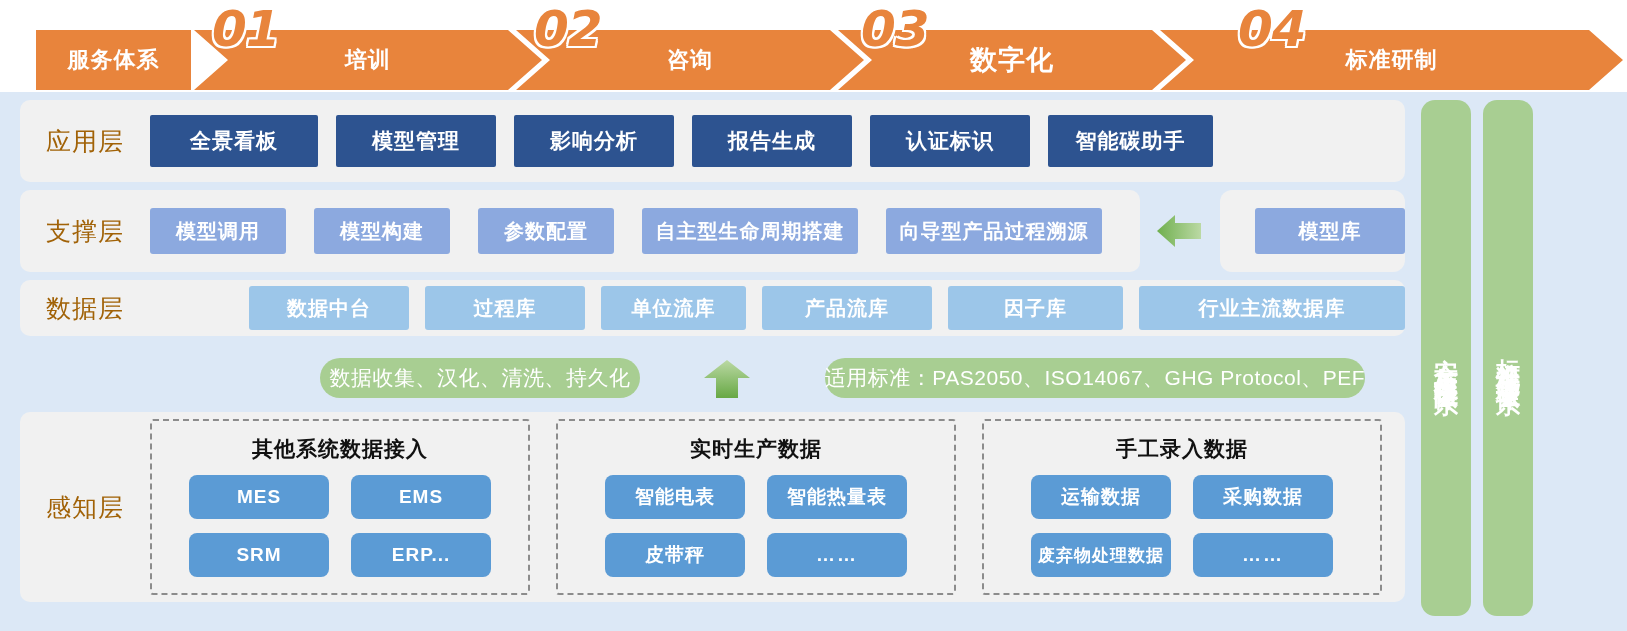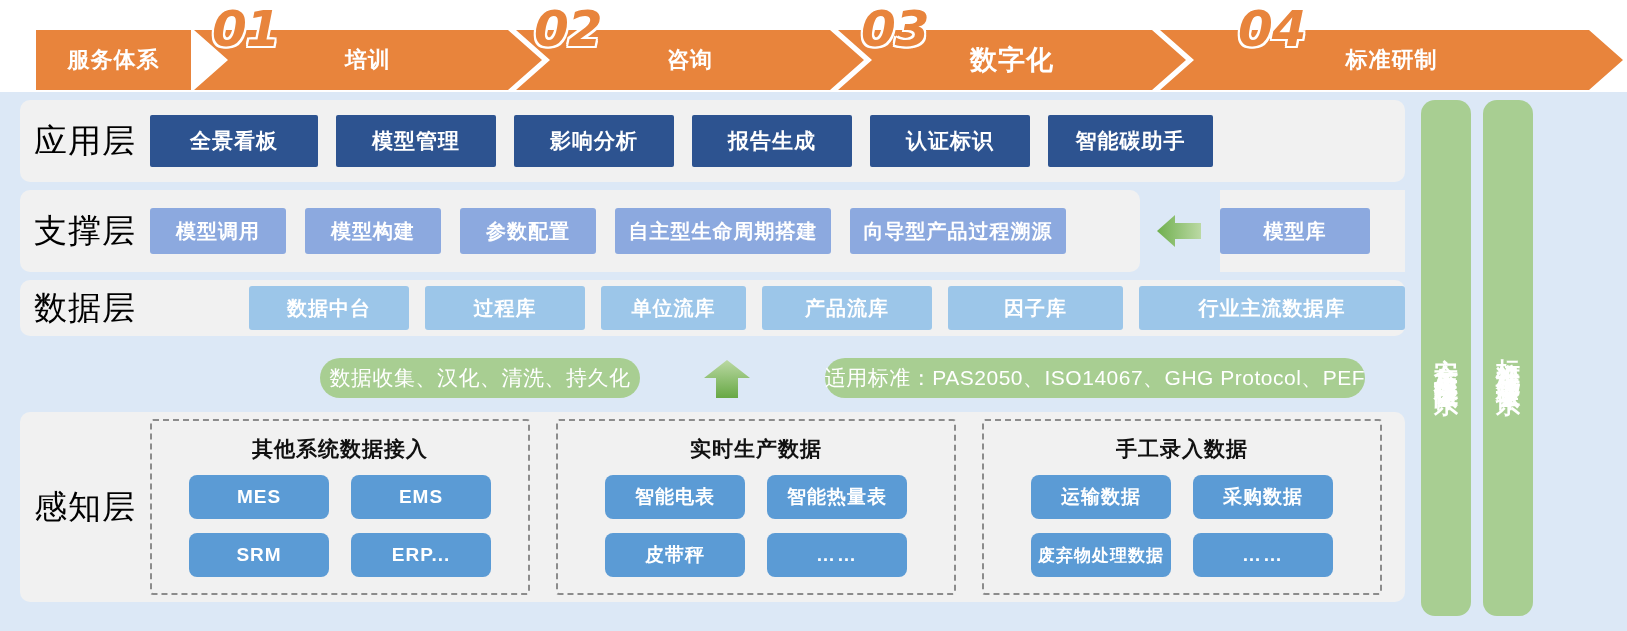--- a/index.html
+++ b/index.html
@@ -46,43 +46,43 @@
   .body-wrap{position:absolute;left:0;top:92px;width:1627px;height:539px;background:#DCE8F6;}
 
   .layer-col{position:absolute;left:20px;top:8px;width:1385px;}
 
   .layer-row{
     position:absolute;left:0;background:#F1F1F1;border-radius:10px;
     display:flex;align-items:center;
   }
   .layer-label{
     width:130px;flex:0 0 130px;text-align:center;
-    font-size:33px;color:#000000;font-weight:normal;letter-spacing:1px;
+    font-size:25px;color:#a16207;font-weight:normal;letter-spacing:1px;
   }
 
   
   #row-app{top:0;width:1385px;height:82px;}
   .app-boxes{display:flex;gap:18px;align-items:center;}
   .app-box{
     background:#2D5390;color:#ffffff;font-size:21px;font-weight:bold;
     height:52px;display:flex;align-items:center;justify-content:center;
     letter-spacing:1px;border-radius:2px;
   }
 
   
   #row-sup{top:90px;width:1385px;height:82px;background:transparent;display:block;}
   .sup-main{
     position:absolute;left:0;top:0;width:1120px;height:82px;background:#F1F1F1;
     border-radius:10px;display:flex;align-items:center;
   }
   .sup-extra{
     position:absolute;left:1200px;top:0;width:185px;height:82px;background:#F1F1F1;
-    border-radius:0;display:flex;align-items:center;justify-content:flex-start;
-  }
-  .sup-boxes{display:flex;gap:19px;align-items:flex-end;}
+    border-radius:12px;display:flex;align-items:center;justify-content:flex-end;
+  }
+  .sup-boxes{display:flex;gap:28px;align-items:flex-end;}
   .sup-box{
     background:#8CA9DF;color:#ffffff;font-size:20px;font-weight:bold;
     height:46px;display:flex;align-items:center;justify-content:center;
     letter-spacing:1px;border-radius:3px;
   }
   .arrow-left{
     position:absolute;left:1137px;top:22px;width:44px;height:38px;z-index:5;
   }
 
   

